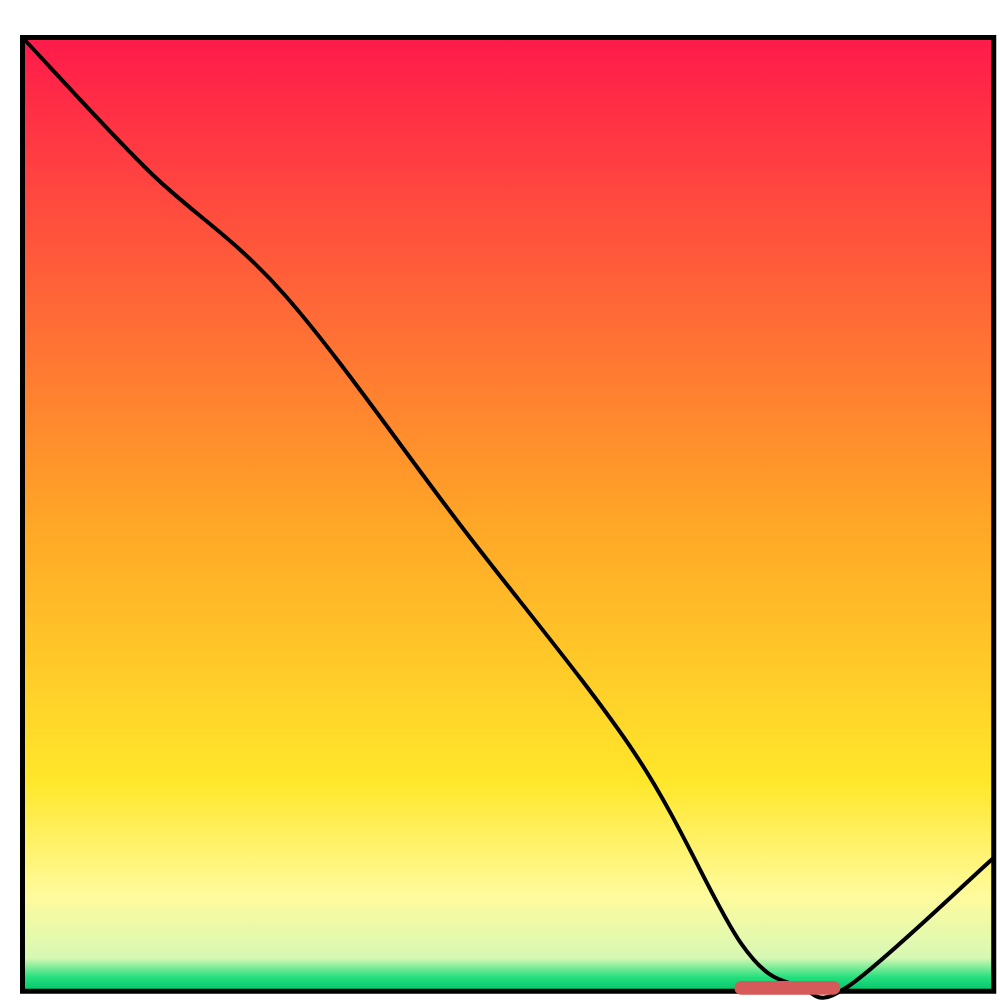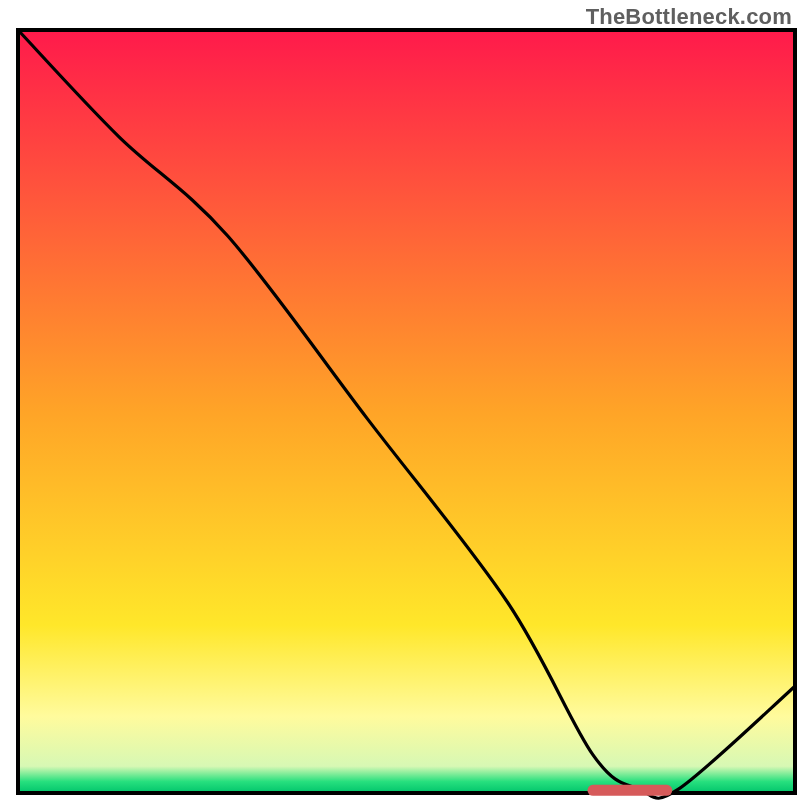--- a/index.html
+++ b/index.html
@@ -14,21 +14,20 @@
     font-weight: 600;
     color: #5f5f5f;
     letter-spacing: 0.2px;
   }
   svg.chart { position: absolute; left: 0; top: 0; width: 800px; height: 800px; }
 </style>
 </head>
 <body>
 
 <div class="wrap">
-  <div class="attribution">TheBottleneck.com</div>
   <svg class="chart" viewBox="0 0 800 800">
     <defs>
       <linearGradient id="bg-grad" x1="0" y1="0" x2="0" y2="1">
           <stop offset="0%" stop-color="#ff1a4b"></stop>
           <stop offset="50%" stop-color="#ffa427"></stop>
           <stop offset="78%" stop-color="#ffe72a"></stop>
           <stop offset="90%" stop-color="#fffb9d"></stop>
           <stop offset="96.5%" stop-color="#d7f8b4"></stop>
           <stop offset="98.5%" stop-color="#27e07e"></stop>
           <stop offset="100%" stop-color="#00c46b"></stop>

